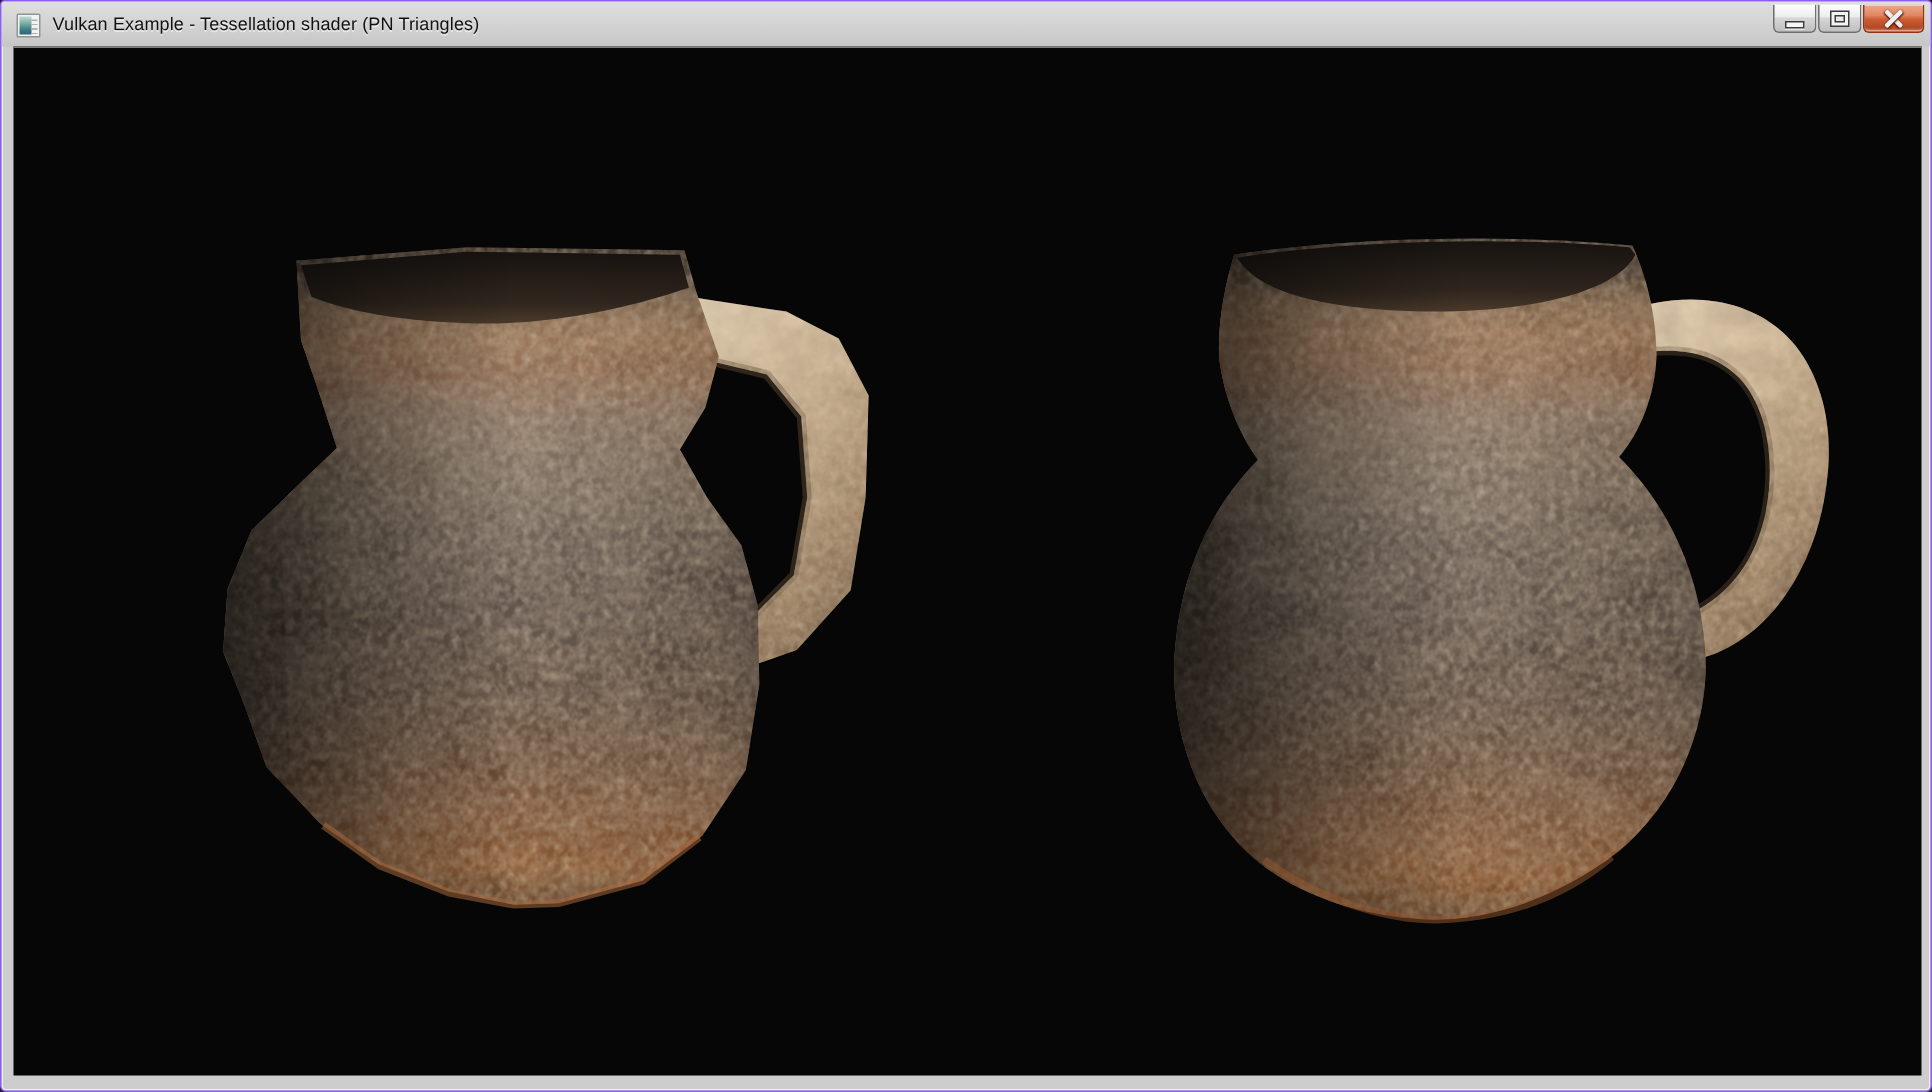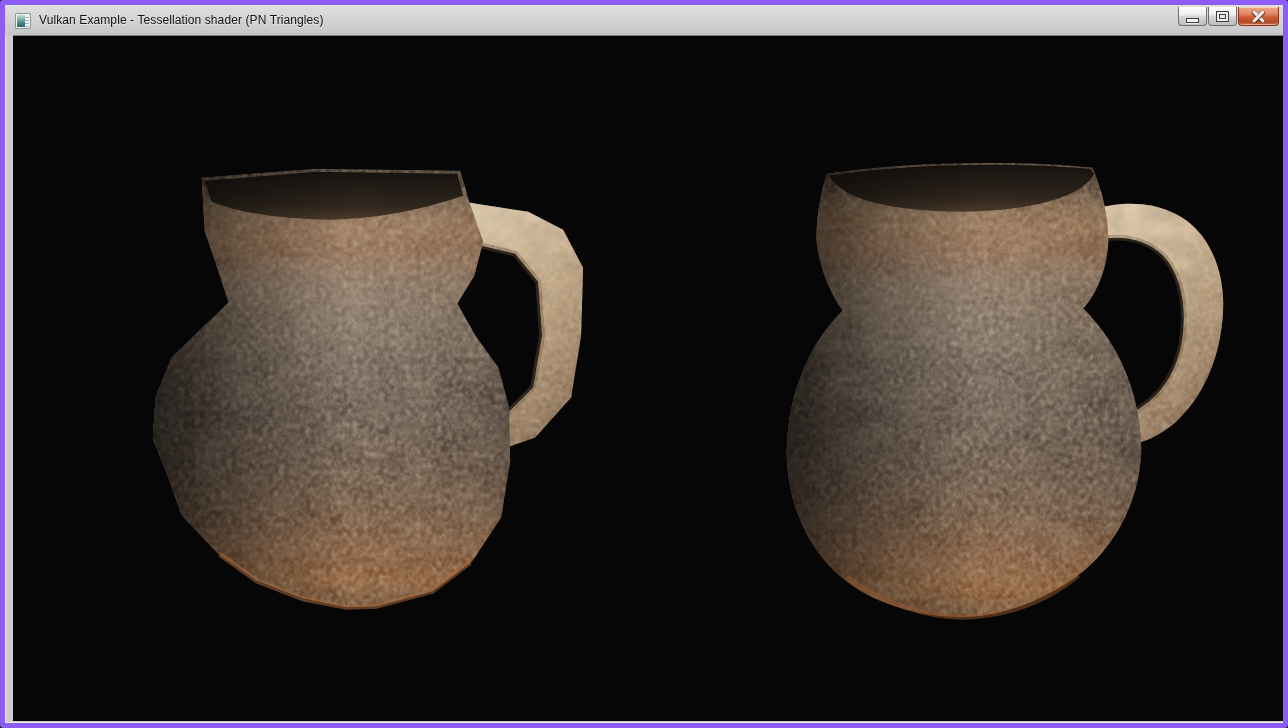--- a/index.html
+++ b/index.html
@@ -1,21 +1,21 @@
 <!DOCTYPE html>
 <html style="--titlebar-top: #dfdfdf; --titlebar-bottom: #c6c6c6; --frame: #cdcdcd; --close-red: #cf5c33; --viewport-black: #060606; --clay-base: #564840; --clay-rust: #8a5632; --clay-speckle: #c4a687; --handle-cream: #d9c4a4;"><head>
 <meta charset="utf-8">
 <style>
   * { margin:0; padding:0; box-sizing:border-box; }
   html,body { width:1288px; height:728px; background:#222; font-family:"Liberation Sans", sans-serif; }
 
   .window {
     position:relative; width:1288px; height:728px;
     background: var(--frame, #cdcdcd);
-    border:5px solid #8b5cf6;
+    border:1px solid #8b5cf6;
     border-radius:3px 3px 4px 4px;
     box-shadow: inset 0 0 0 1px rgba(255,255,255,0.65);
     overflow:hidden;
   }
 
   .titlebar {
     position:absolute; top:0; left:0; right:0; height:30px;
     background: linear-gradient(180deg, var(--titlebar-top,#dfdfdf) 0%, #d2d2d2 55%, var(--titlebar-bottom,#c6c6c6) 100%);
     border-radius:2px 2px 0 0;
     display:flex; align-items:center;

